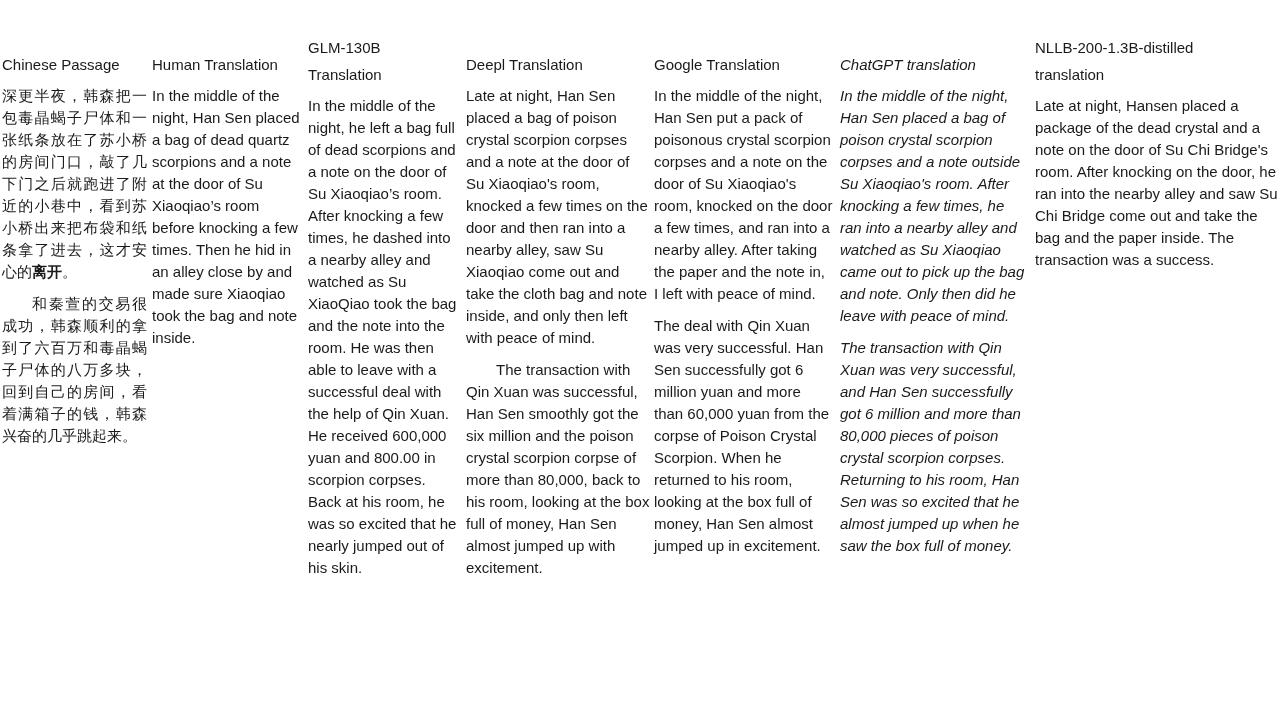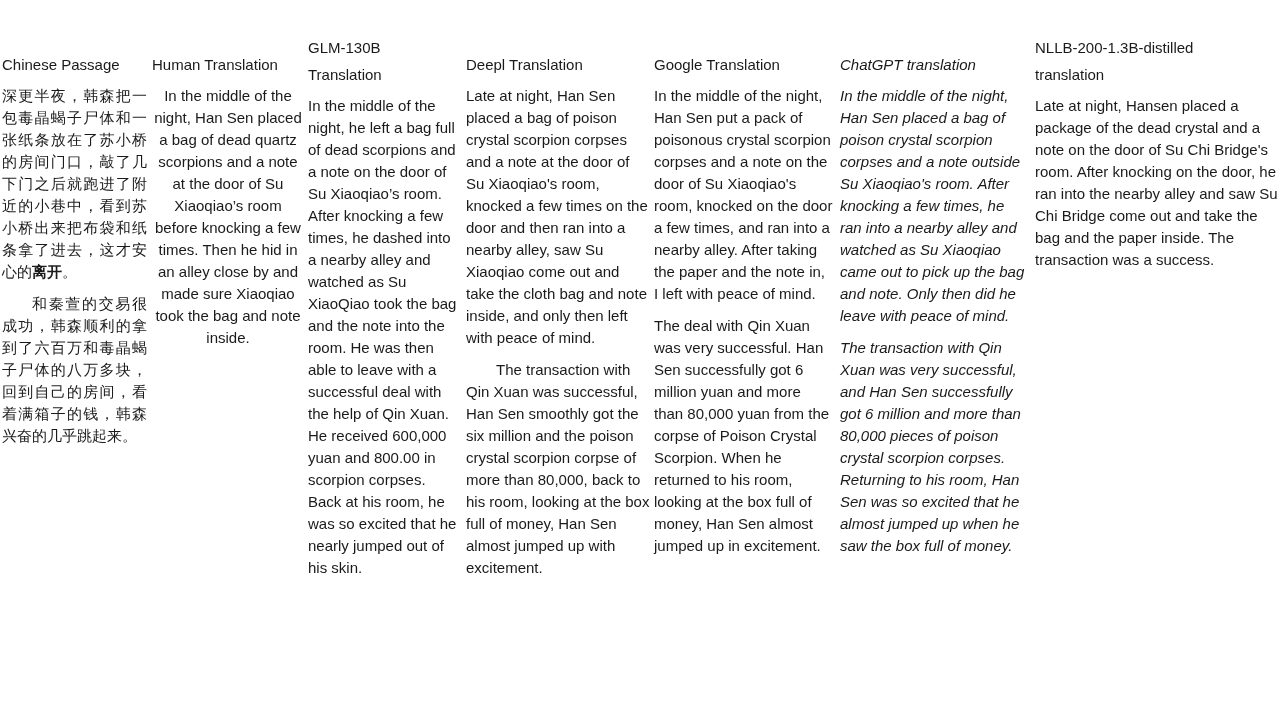--- a/index.html
+++ b/index.html
@@ -18,21 +18,21 @@
     font-family: "Liberation Sans", "DejaVu Sans", sans-serif;
     color: #1a1a1a;
     display: flex;
     align-items: flex-start;
   }
   .col {
     box-sizing: border-box;
     flex: 0 0 auto;
   }
   .col-1 { width: 145px; }
-  .col-2 { width: 152px; margin-left: 5px; text-align: center; }
+  .col-2 { width: 152px; margin-left: 5px; }
   .col-3 { width: 152px; margin-left: 4px; }
   .col-4 { width: 184px; margin-left: 6px; }
   .col-5 { width: 179px; margin-left: 4px; }
   .col-6 { width: 190px; margin-left: 7px; font-style: italic; }
   .col-7 { width: 244px; margin-left: 5px; }
   .header {
     min-height: 44px;
     display: flex;
     align-items: flex-end;
     font-size: 15px;
@@ -87,21 +87,21 @@
     <div class="body">
       <p>Late at night, Han Sen placed a bag of poison crystal scorpion corpses and a note at the door of Su Xiaoqiao's room, knocked a few times on the door and then ran into a nearby alley, saw Su Xiaoqiao come out and take the cloth bag and note inside, and only then left with peace of mind.</p>
       <p class="indent-en">The transaction with Qin Xuan was successful, Han Sen smoothly got the six million and the poison crystal scorpion corpse of more than 80,000, back to his room, looking at the box full of money, Han Sen almost jumped up with excitement.</p>
     </div>
   </div>
 
   <div class="col col-5">
     <div class="header">Google Translation</div>
     <div class="body">
       <p>In the middle of the night, Han Sen put a pack of poisonous crystal scorpion corpses and a note on the door of Su Xiaoqiao's room, knocked on the door a few times, and ran into a nearby alley. After taking the paper and the note in, I left with peace of mind.</p>
-      <p>The deal with Qin Xuan was very successful. Han Sen successfully got 6 million yuan and more than 80,000 yuan from the corpse of Poison Crystal Scorpion. When he returned to his room, looking at the box full of money, Han Sen almost jumped up in excitement.</p>
+      <p>The deal with Qin Xuan was very successful. Han Sen successfully got 6 million yuan and more than 60,000 yuan from the corpse of Poison Crystal Scorpion. When he returned to his room, looking at the box full of money, Han Sen almost jumped up in excitement.</p>
     </div>
   </div>
 
   <div class="col col-6">
     <div class="header">ChatGPT translation</div>
     <div class="body">
       <p>In the middle of the night, Han Sen placed a bag of poison crystal scorpion corpses and a note outside Su Xiaoqiao's room. After knocking a few times, he ran into a nearby alley and watched as Su Xiaoqiao came out to pick up the bag and note. Only then did he leave with peace of mind.</p>
       <p>The transaction with Qin Xuan was very successful, and Han Sen successfully got 6 million and more than 80,000 pieces of poison crystal scorpion corpses. Returning to his room, Han Sen was so excited that he almost jumped up when he saw the box full of money.</p>
     </div>
   </div>

